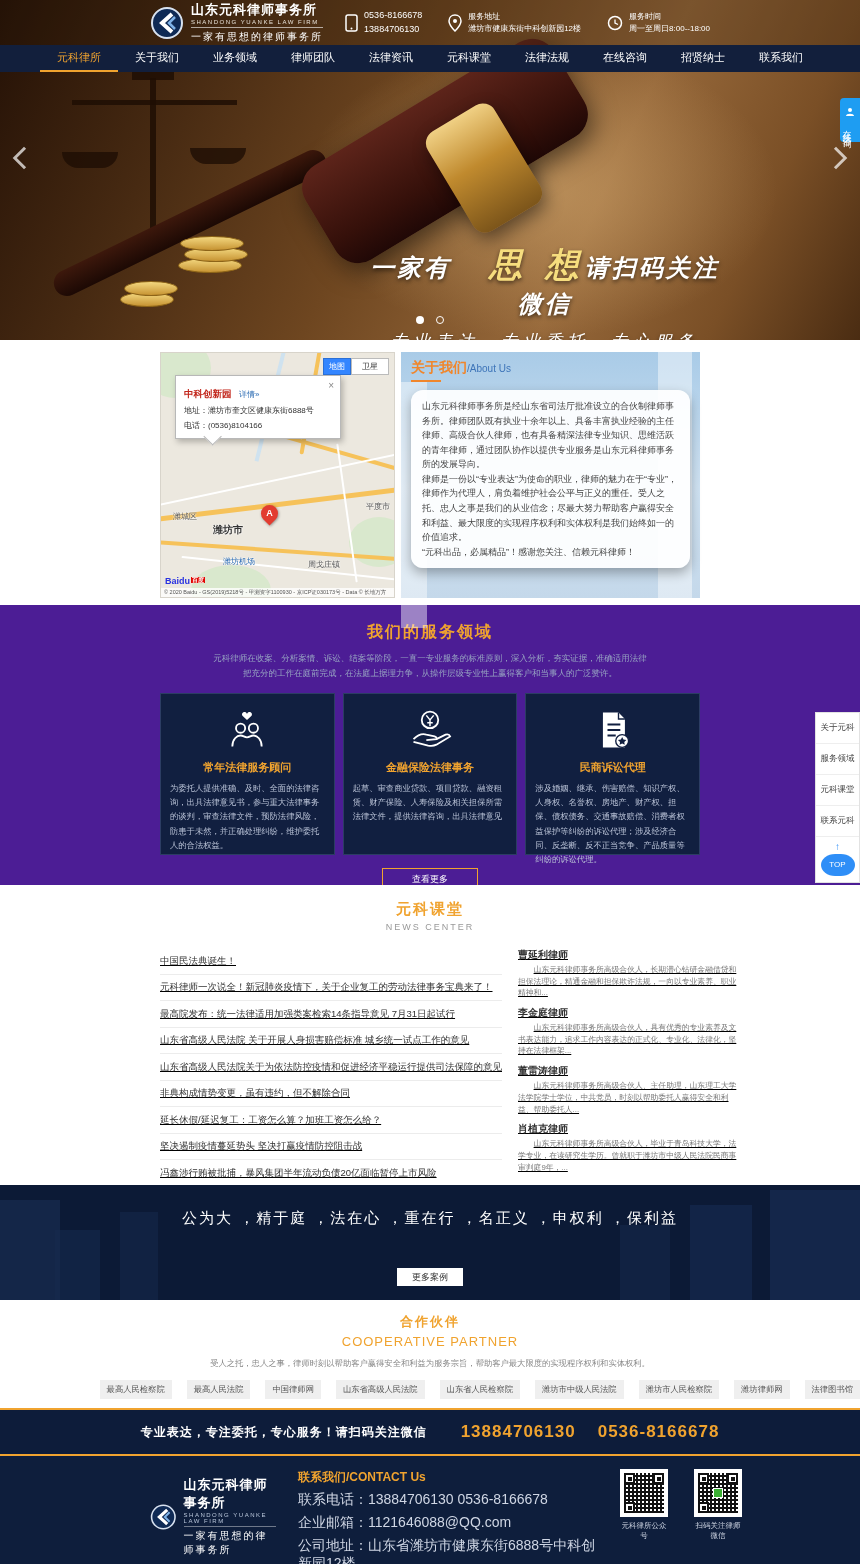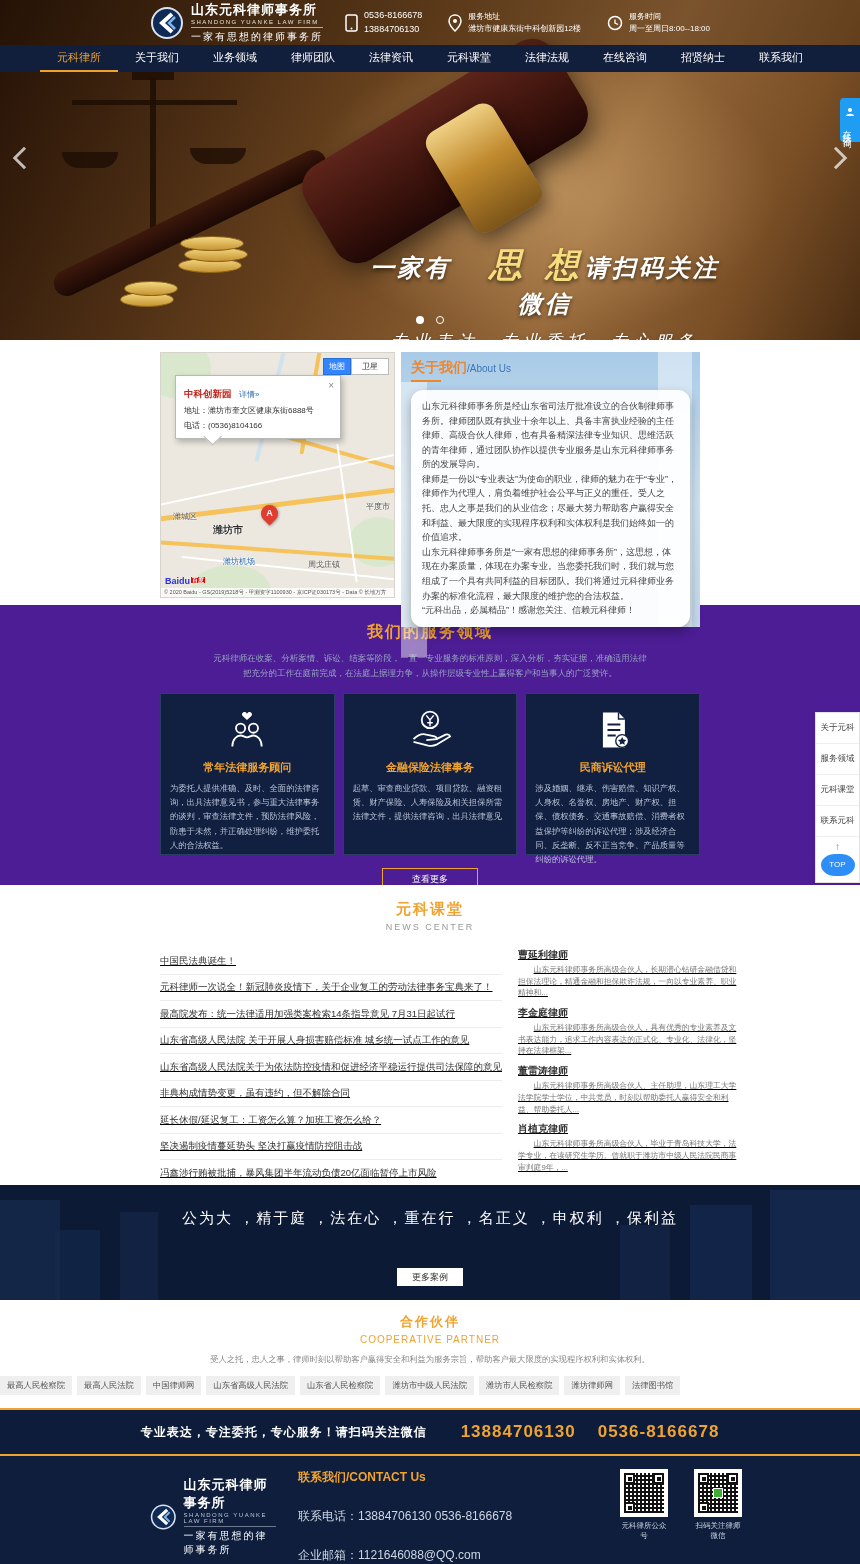--- a/index.html
+++ b/index.html
@@ -123,37 +123,37 @@
   
   .case-banner { height:115px; background:#0c1a36; position:relative; overflow:hidden; }
   .bld { position:absolute; bottom:0; background:#16294e; }
   .case-text { position:absolute; left:0; right:0; top:24px; text-align:center; color:#fff; font-size:15px; letter-spacing:2px; }
   .case-btn { position:absolute; left:50%; transform:translateX(-50%); bottom:14px; width:66px; height:18px; background:#fff;
     color:#333; font-size:9px; text-align:center; line-height:18px; cursor:pointer; }
 
   
   .partners { height:108px; background:#fff; padding-top:13px; }
   .pt-title { text-align:center; font-size:13px; font-weight:bold; color:#f0a32f; letter-spacing:2px; }
-  .pt-sub { text-align:center; font-size:10px; color:#f0a32f; letter-spacing:1px; margin-top:3px; }
+  .pt-sub { text-align:center; font-size:13px; color:#f0a32f; letter-spacing:1px; margin-top:3px; }
   .pt-desc { text-align:center; font-size:8.3px; color:#888; margin-top:9px; }
-  .pt-links { display:flex; justify-content:flex-start; gap:5px; margin-top:11px; }
+  .pt-links { display:flex; justify-content:flex-end; gap:15px; margin-top:11px; }
   .pt-link { background:#efefef; color:#555; font-size:8.3px; padding:4px 7px; cursor:pointer; white-space:nowrap; }
 
   
   .contact-bar { height:48px; background:#0d1c3a; border-top:2px solid #f0a32f; border-bottom:2px solid #f0a32f;
     display:flex; align-items:center; justify-content:center; gap:34px; }
   .cb-slogan { color:#fff; font-size:12px; font-weight:bold; letter-spacing:1px; }
   .cb-phones { color:#f0a32f; font-size:17px; font-weight:bold; letter-spacing:1px; display:flex; gap:22px; }
 
   
   .footer { height:108px; background:#0e1e3c; padding:13px 118px 0 150px; display:flex; gap:22px; }
   .footer .logo-en { color:#b9c6da; border-color:rgba(255,255,255,.4); }
   .ft-mid { width:300px; flex:none; }
   .ft-head { color:#f0a32f; font-size:12px; font-weight:bold; }
-  .ft-line { color:#cfd6e4; font-size:12px; margin-top:22px; }
+  .ft-line { color:#cfd6e4; font-size:14px; margin-top:5px; }
   .ft-copy { color:#8fa0bd; font-size:7px; margin-top:7px; text-align:center; line-height:1.6; }
   .ft-qrs { display:flex; gap:26px; margin-left:auto; }
   .qr-block { text-align:center; }
   .qr { width:48px; height:48px; background:#fff; padding:4px; position:relative; margin:0 auto; }
   .qr-pat { width:100%; height:100%;
     background-image:repeating-linear-gradient(0deg,#111 0 2px,transparent 2px 4px),
                      repeating-linear-gradient(90deg,#111 0 2px,#fff 2px 4px); }
   .qr-eye { position:absolute; width:11px; height:11px; border:2px solid #111; background:#fff; }
   .qr-eye i { display:block; width:4px; height:4px; background:#111; margin:1.5px; }
   .qr-eye.tl { left:4px; top:4px; } .qr-eye.tr { right:4px; top:4px; } .qr-eye.bl { left:4px; bottom:4px; }
@@ -318,21 +318,20 @@
       <div class="about-col">
         <div class="bld-hint" style="right:8px;top:0;width:34px;height:100%;"></div>
         <div class="bld-hint" style="left:0;top:30px;width:26px;height:100%;"></div>
         <div class="about-head">
           <span class="cn">关于我们</span><span class="en">/About Us</span>
           <div class="bar"></div>
         </div>
         <div class="about-panel">
           <p>山东元科律师事务所是经山东省司法厅批准设立的合伙制律师事务所。律师团队既有执业十余年以上、具备丰富执业经验的主任律师、高级合伙人律师，也有具备精深法律专业知识、思维活跃的青年律师，通过团队协作以提供专业服务是山东元科律师事务所的发展导向。</p>
           <p>律师是一份以“专业表达”为使命的职业，律师的魅力在于“专业”，律师作为代理人，肩负着维护社会公平与正义的重任。受人之托、忠人之事是我们的从业信念；尽最大努力帮助客户赢得安全和利益、最大限度的实现程序权利和实体权利是我们始终如一的价值追求。</p>
-          <p>山东元科律师事务所是“一家有思想的律师事务所”，这思想，体现在办案质量，体现在办案专业。当您委托我们时，我们就与您组成了一个具有共同利益的目标团队。我们将通过元科律师业务办案的标准化流程，最大限度的维护您的合法权益。</p>
           <p>“元科出品，必属精品”！感谢您关注、信赖元科律师！</p>
         </div>
       </div>
     </div>
   </div>
 
   <div class="services">
     <div class="sec-title-o">我们的服务领域</div>
     <div class="svc-sub">元科律师在收案、分析案情、诉讼、结案等阶段，一直一专业服务的标准原则，深入分析，夯实证据，准确适用法律把充分的工作在庭前完成，在法庭上据理力争，从操作层级专业性上赢得客户和当事人的广泛赞许。</div>
     <div class="svc-cards">

